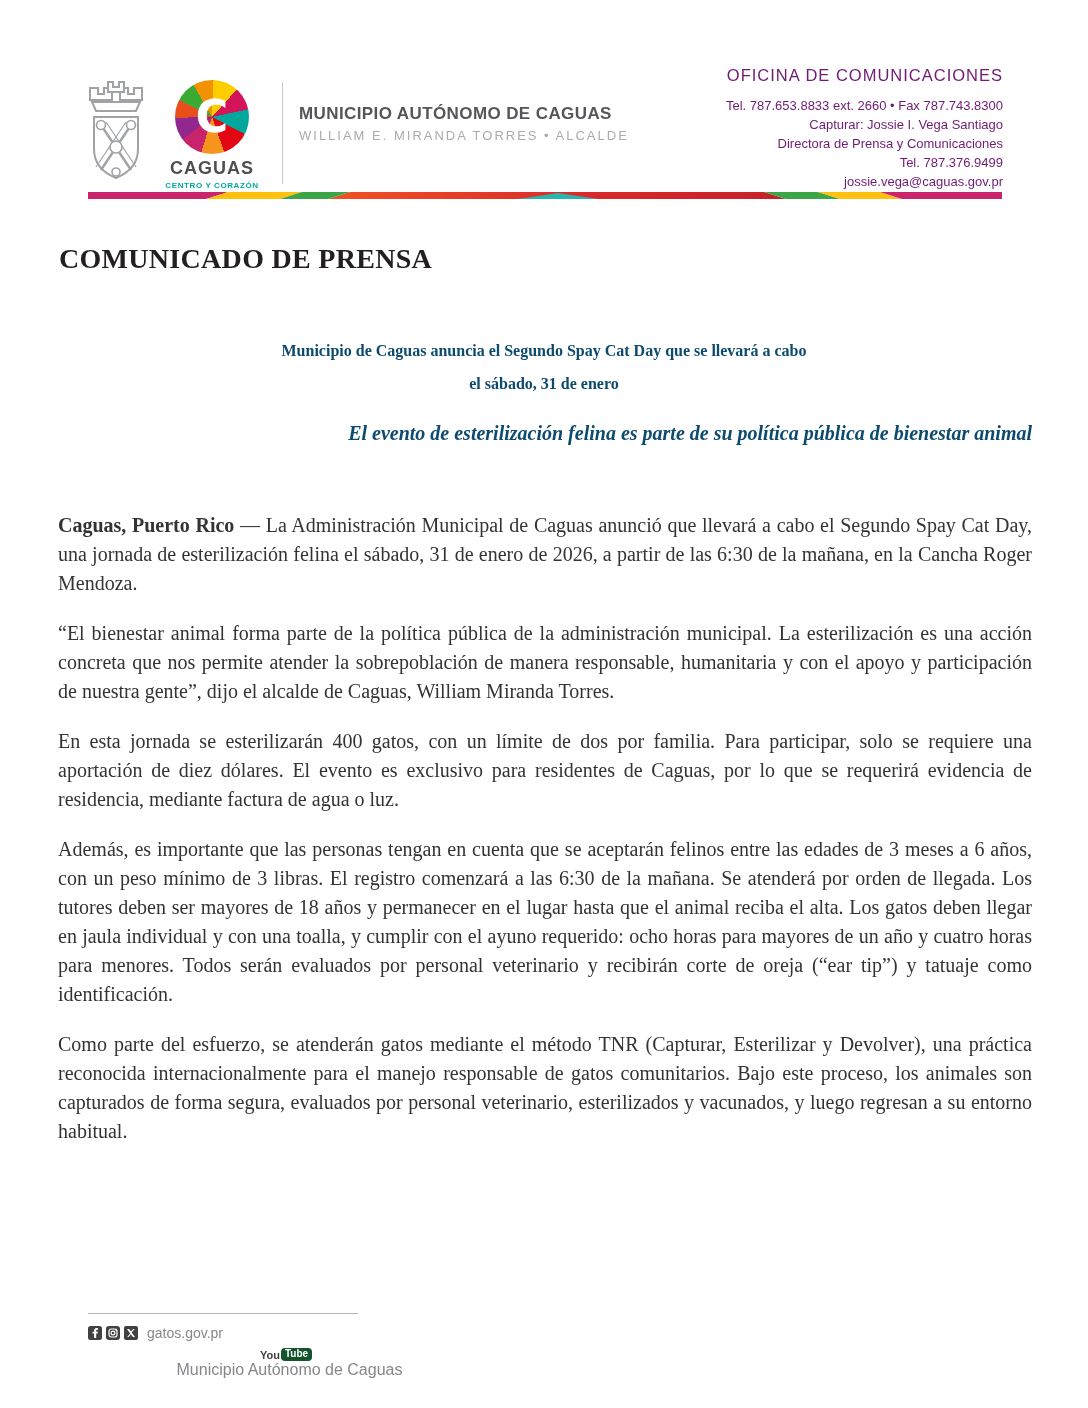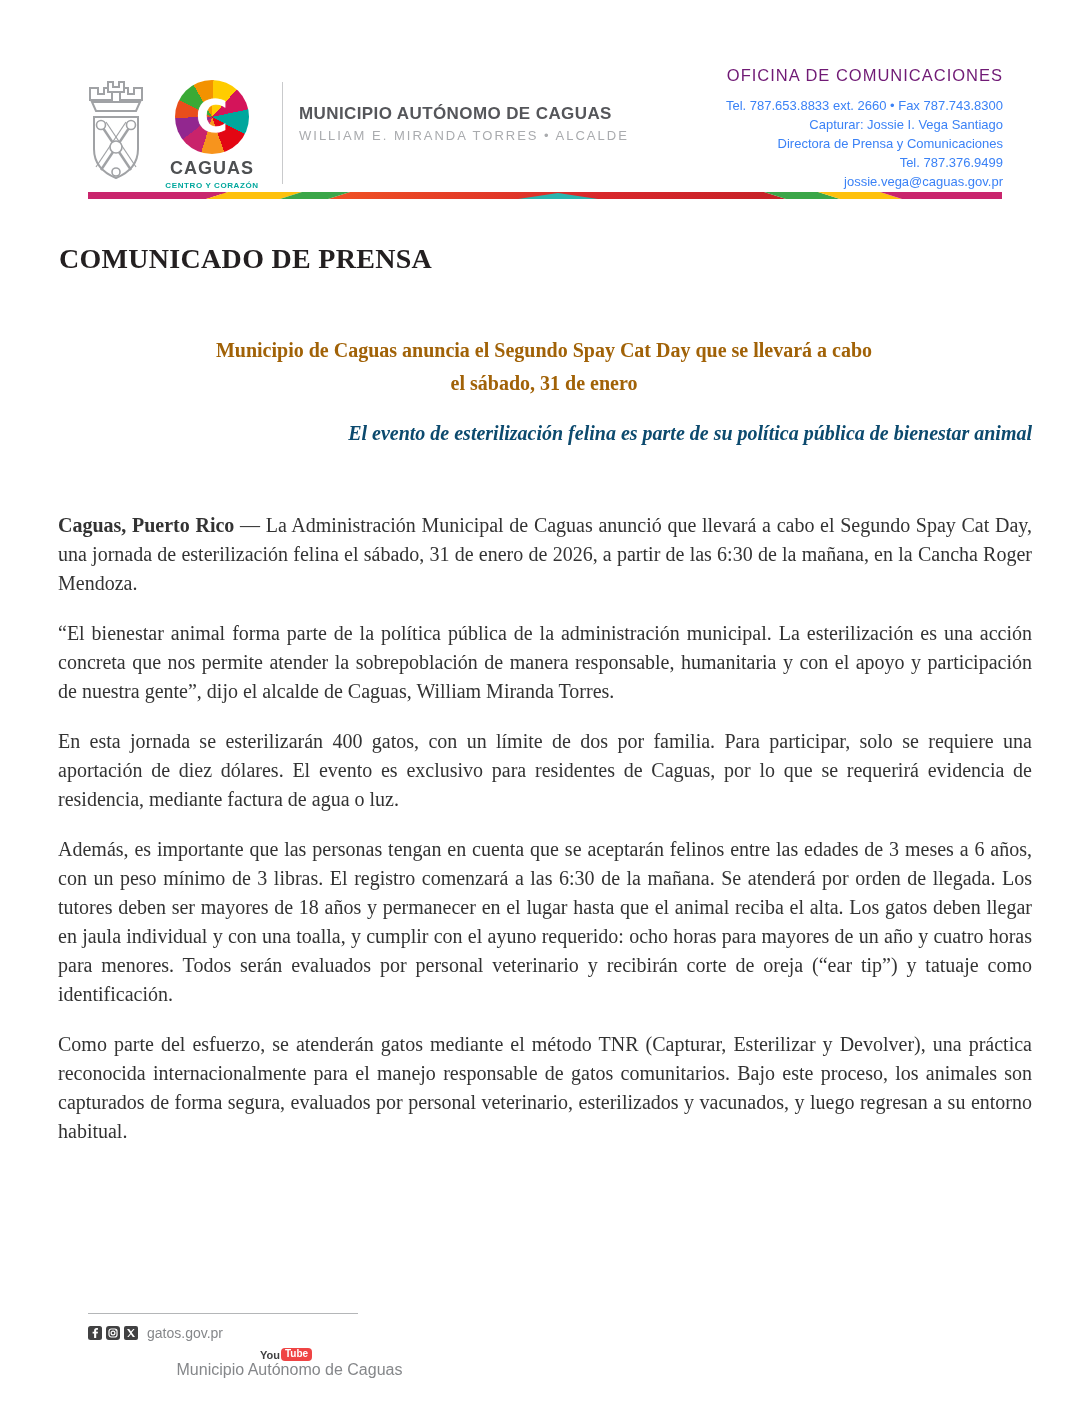--- a/index.html
+++ b/index.html
@@ -45,31 +45,31 @@
     font-family:"Liberation Sans","DejaVu Sans",sans-serif; font-weight:700;
     font-size:17px; letter-spacing:.4px; color:#55565a;
   }
   .mayor-line {
     font-family:"Liberation Sans",sans-serif; font-weight:400;
     font-size:13px; letter-spacing:2px; color:#a9abae; margin-top:4px;
   }
   .office-block { position:absolute; right:85px; top:66px; text-align:right;
     font-family:"Liberation Sans","DejaVu Sans",sans-serif; color:#75767a; }
   .office-title { font-size:16.5px; letter-spacing:1px; margin-bottom:11px; color:#701a75; }
-  .office-line { font-size:13px; line-height:19px; color:#3b82f6; }
+  .office-line { font-size:13px; line-height:19px; color:#701a75; }
   .office-line.link { cursor:pointer; }
   .stripe { position:absolute; left:88px; top:192px; }
   
   .kicker {
     position:absolute; left:59px; top:243px;
     font-weight:700; font-size:28px; letter-spacing:.3px; color:#231f20;
   }
   .doc-title {
     position:absolute; left:56px; top:334px; width:976px; text-align:center;
-    font-weight:700; font-size:20px; line-height:33px; color:#a16207;
+    font-weight:700; font-size:16px; line-height:33px; color:#0c4a6e;
   }
   .doc-subtitle {
     position:absolute; left:56px; top:422px; width:976px; text-align:right;
     font-weight:700; font-style:italic; font-size:20px; color:#0c4a6e;
   }
   .body-copy { position:absolute; left:58px; top:511px; width:974px; }
   .body-copy p {
     font-size:20px; line-height:29px; text-align:justify; color:#333333;
     margin-bottom:21px;
   }
@@ -77,21 +77,21 @@
   
   .footer { position:absolute; left:88px; top:1313px; width:400px;
     font-family:"Liberation Sans","DejaVu Sans",sans-serif; }
   .footer-rule { width:270px; height:1px; background:#b4b6b8; }
   .footer-row { display:flex; align-items:center; margin-top:11px; }
   .footer-row + .footer-row { margin-top:7px;flex-direction:column; }
   .social-icons { display:flex; gap:4px; width:56px; }
   .site-text { font-size:14px; color:#85878a; margin-left:3px; cursor:pointer; }
   .yt-logo { display:flex; align-items:center; width:56px; }
   .yt-you { font-size:11px; font-weight:700; color:#414142; margin-right:1px; }
-  .yt-tube { font-size:10px; font-weight:700; color:#fff; background:#ef4444;
+  .yt-tube { font-size:10px; font-weight:700; color:#fff; background:#14532d;
     border-radius:4px; padding:1px 4px 2px 4px; line-height:1; }
   .yt-channel { font-size:16px; color:#85878a; margin-left:3px; }
 </style>
 </head>
 <body>
 
 <div class="page">
 
   <div class="brand">
     <svg class="crest" width="64" height="108" viewBox="0 0 64 108" fill="none">

